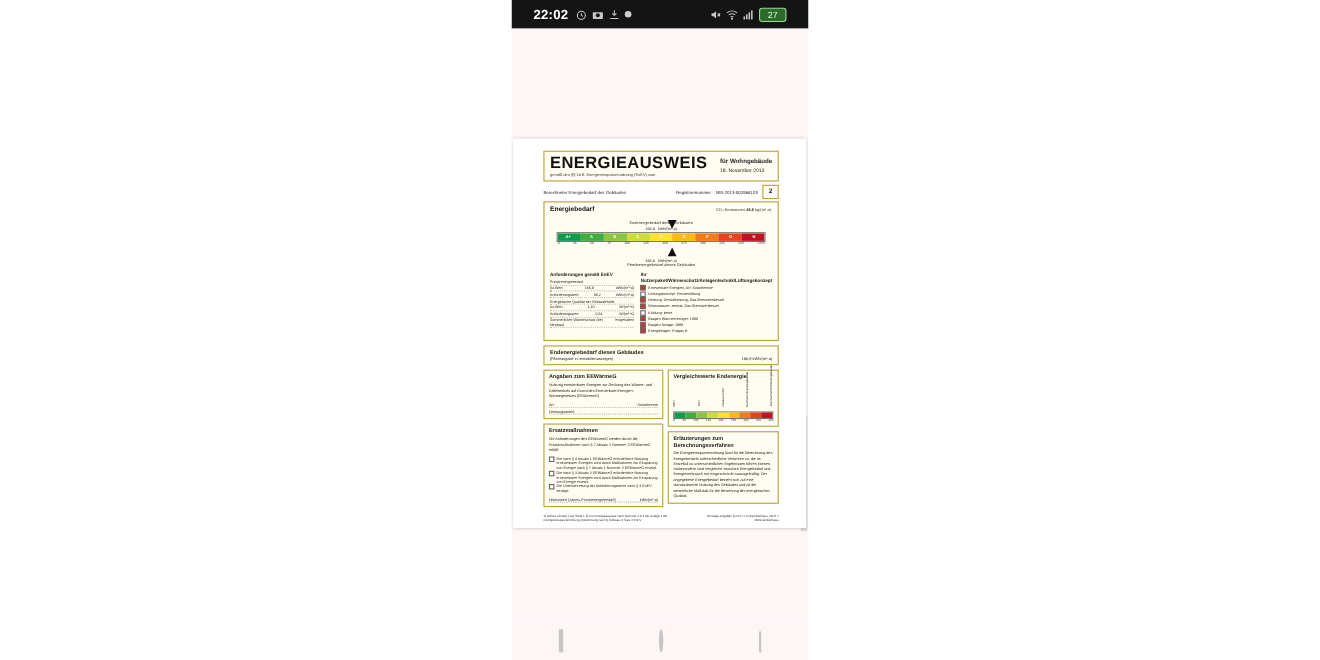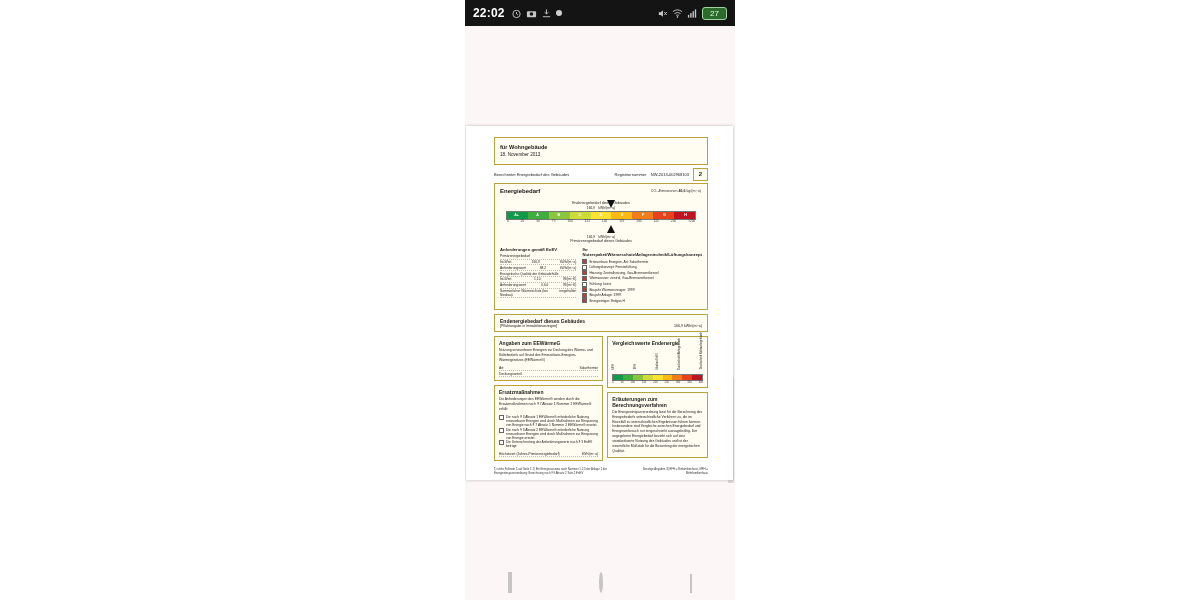--- a/index.html
+++ b/index.html
@@ -29,21 +29,21 @@
   }
   .statusbar {
     position: absolute;
     left: 0; top: 0;
     width: 270px; height: 26px;
     background: #141414;
     color: #ffffff;
     font-size: 11px;
     display: flex;
     align-items: center;
-    padding: 0 8px;
+    padding: 0 20px;
     box-sizing: border-box;
   }
   .sb-clock { font-weight: bold; font-size: 12px; letter-spacing: .2px; }
   .sb-icons-left { display: flex; align-items: center; gap: 4px; margin-left: 6px; }
   .sb-spacer { flex: 1; }
   .sb-icons-right { display: flex; align-items: center; gap: 4px; }
   .sb-ico {
     width: 11px; height: 11px;
     display: inline-block;
     opacity: .92;
@@ -265,20 +265,24 @@
       </span>
     </div>
 
     <div class="viewer">
       <div class="shadowband"></div>
 
       <div class="docpage">
         <div class="doc-inner">
 
           <div class="box titlebox">
+            <div>
+              <div class="title-main">ENERGIEAUSWEIS</div>
+              <div class="title-sub1">gemäß den §§ 16 ff. Energieeinsparverordnung (EnEV) vom</div>
+            </div>
             <div class="title-right">
               <div class="b">für Wohngebäude</div>
               <div>18. November 2013</div>
             </div>
           </div>
 
           <div class="rowline">
             <span>Berechneter Energiebedarf des Gebäudes</span>
             <span class="reg">
               <span>Registriernummer</span>

